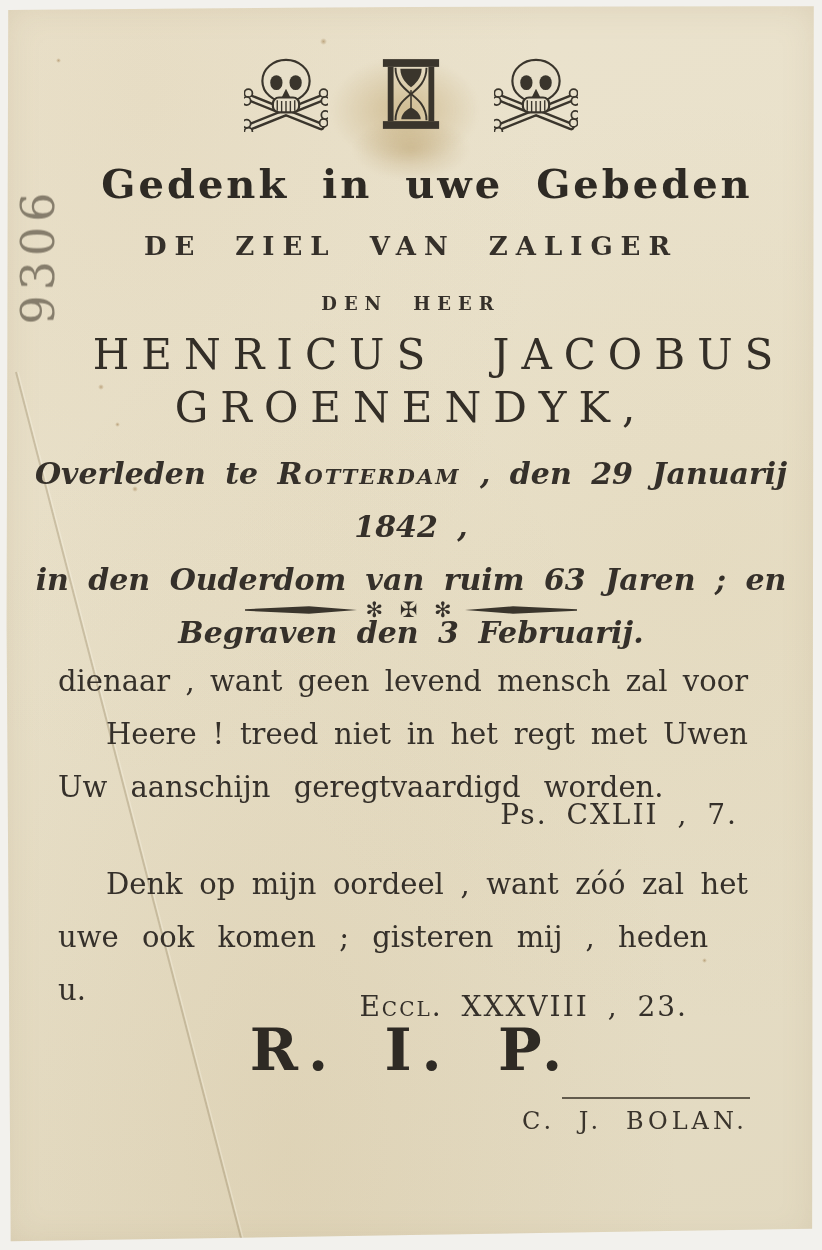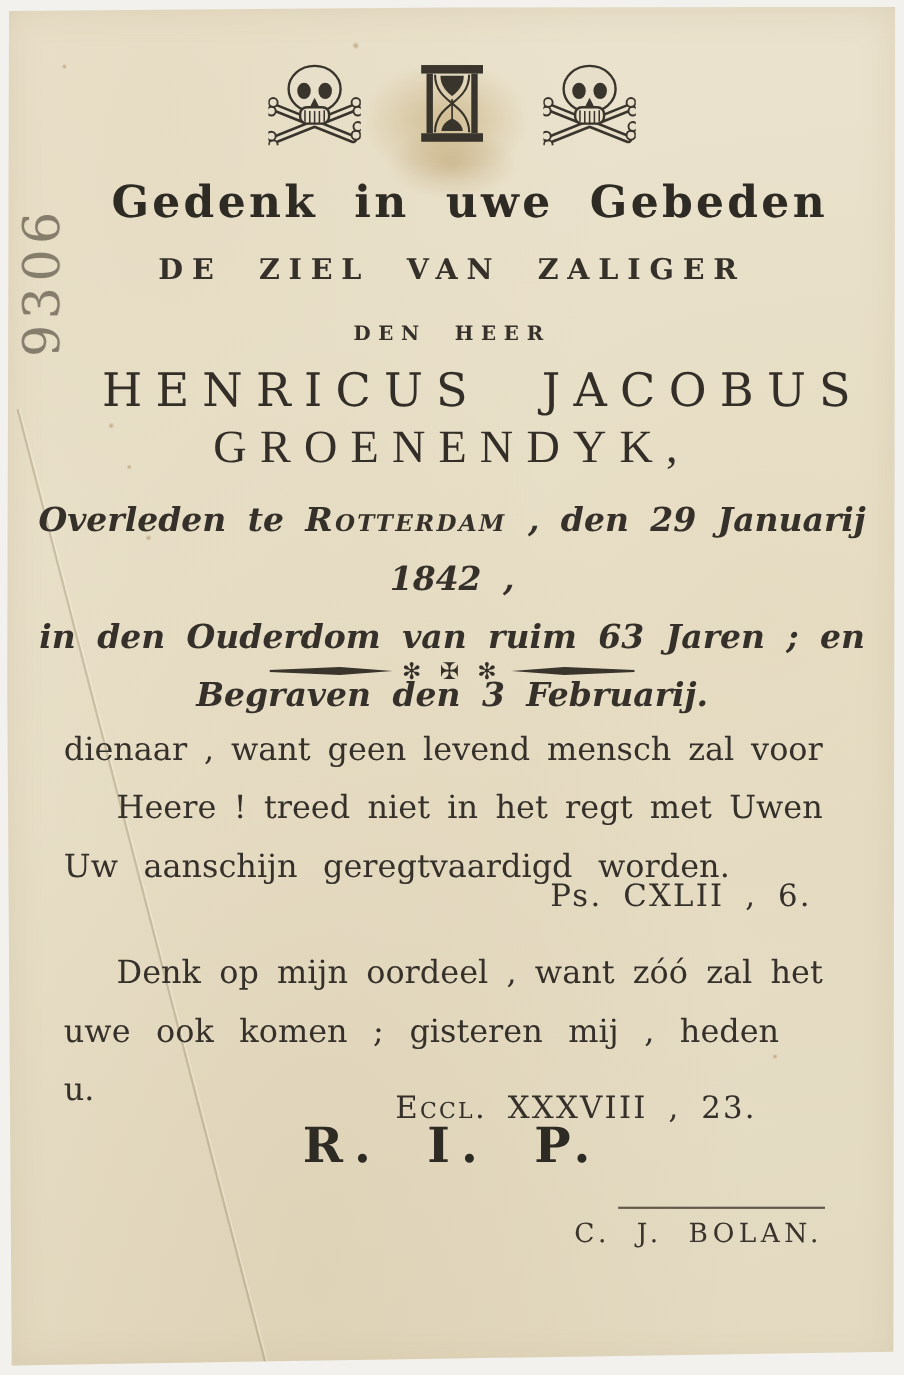--- a/index.html
+++ b/index.html
@@ -44,38 +44,38 @@
     font-size:46px;color:rgba(112,104,88,.82);
     letter-spacing:5px;filter:blur(.4px);
   }
   .centered{position:absolute;left:0;width:100%;text-align:center;}
   .title{top:160px;font-size:40px;font-weight:bold;
     letter-spacing:3px;word-spacing:16px;color:#2e2a24;padding-left:16px;}
   .subtitle{top:231px;font-size:26px;font-weight:bold;letter-spacing:8px;word-spacing:16px;}
   .honorific{top:293px;font-size:18px;font-weight:bold;letter-spacing:7px;word-spacing:12px;}
   .name{font-size:42px;letter-spacing:12px;word-spacing:30px;color:#332e27;}
   .name1{top:330px;margin-left:28px;}
-  .name2{top:383px;font-family:Liberation Serif, serif;}
+  .name2{top:383px;}
   .details{position:absolute;top:447px;left:0;width:100%;text-align:center;
     font-size:30px;font-style:italic;font-weight:bold;line-height:53px;word-spacing:9px;}
   .sc{font-variant:small-caps;letter-spacing:2px;}
   .divider{position:absolute;top:597px;left:0;width:100%;
     display:flex;justify-content:center;align-items:center;gap:2px;}
   .divider-glyphs{font-family:"DejaVu Sans","Liberation Sans",sans-serif;
     font-size:21px;letter-spacing:5px;color:#35302a;line-height:26px;}
   .quote{position:absolute;left:58px;right:74px;font-size:29px;line-height:53px;word-spacing:6px;}
   .quote1{top:655px;}
   .quote2{top:858px;}
   .jline{text-align:justify;text-align-last:justify;}
   .indent{text-indent:48px;}
   .lline{text-align:left;word-spacing:14px;}
   .citation{position:absolute;font-size:28px;letter-spacing:2px;word-spacing:8px;}
   .cit-ps{top:798px;right:84px;}
   .cit-eccl{top:950px;right:134px;margin-top:40px;}
-  .rip{top:1016px;font-size:44px;font-weight:bold;letter-spacing:10px;word-spacing:16px;color:#2e2a24;}
+  .rip{top:1016px;font-size:58px;font-weight:bold;letter-spacing:10px;word-spacing:16px;color:#2e2a24;}
   .printer-rule{position:absolute;top:1097px;right:72px;width:188px;height:2px;
     background:rgba(55,48,38,.75);}
   .printer{position:absolute;top:1107px;right:74px;font-size:24px;
     letter-spacing:4px;word-spacing:12px;color:#3a342c;}
 </style>
 </head>
 <body>
 
 <div class="scan">
   <div class="paper">
@@ -184,21 +184,21 @@
       <svg width="118" height="26" viewBox="0 0 118 26">
         <polygon points="118,12.2 54,9.3 6,13 54,16.7 118,13.8" fill="#3a352c"></polygon>
       </svg>
     </div>
 
     <div class="quote quote1">
       <div class="jline">dienaar , want geen levend mensch zal voor</div>
       <div class="jline indent">Heere ! treed niet in het regt met Uwen</div>
       <div class="lline">Uw aanschijn geregtvaardigd worden.</div>
     </div>
-    <div class="citation cit-ps">Ps. CXLII , 6.</div>
+    <div class="citation cit-ps">Ps. CXLII , 7.</div>
 
     <div class="quote quote2">
       <div class="jline indent">Denk op mijn oordeel , want zóó zal het</div>
       <div class="lline">uwe ook komen ; gisteren mij , heden u.</div>
     </div>
     <div class="citation cit-eccl"><span class="sc">Eccl.</span><span> XXXVIII , 23.</span></div>
 
     <div class="centered rip">R. I. P.</div>
 
     <div class="printer-rule"></div>

